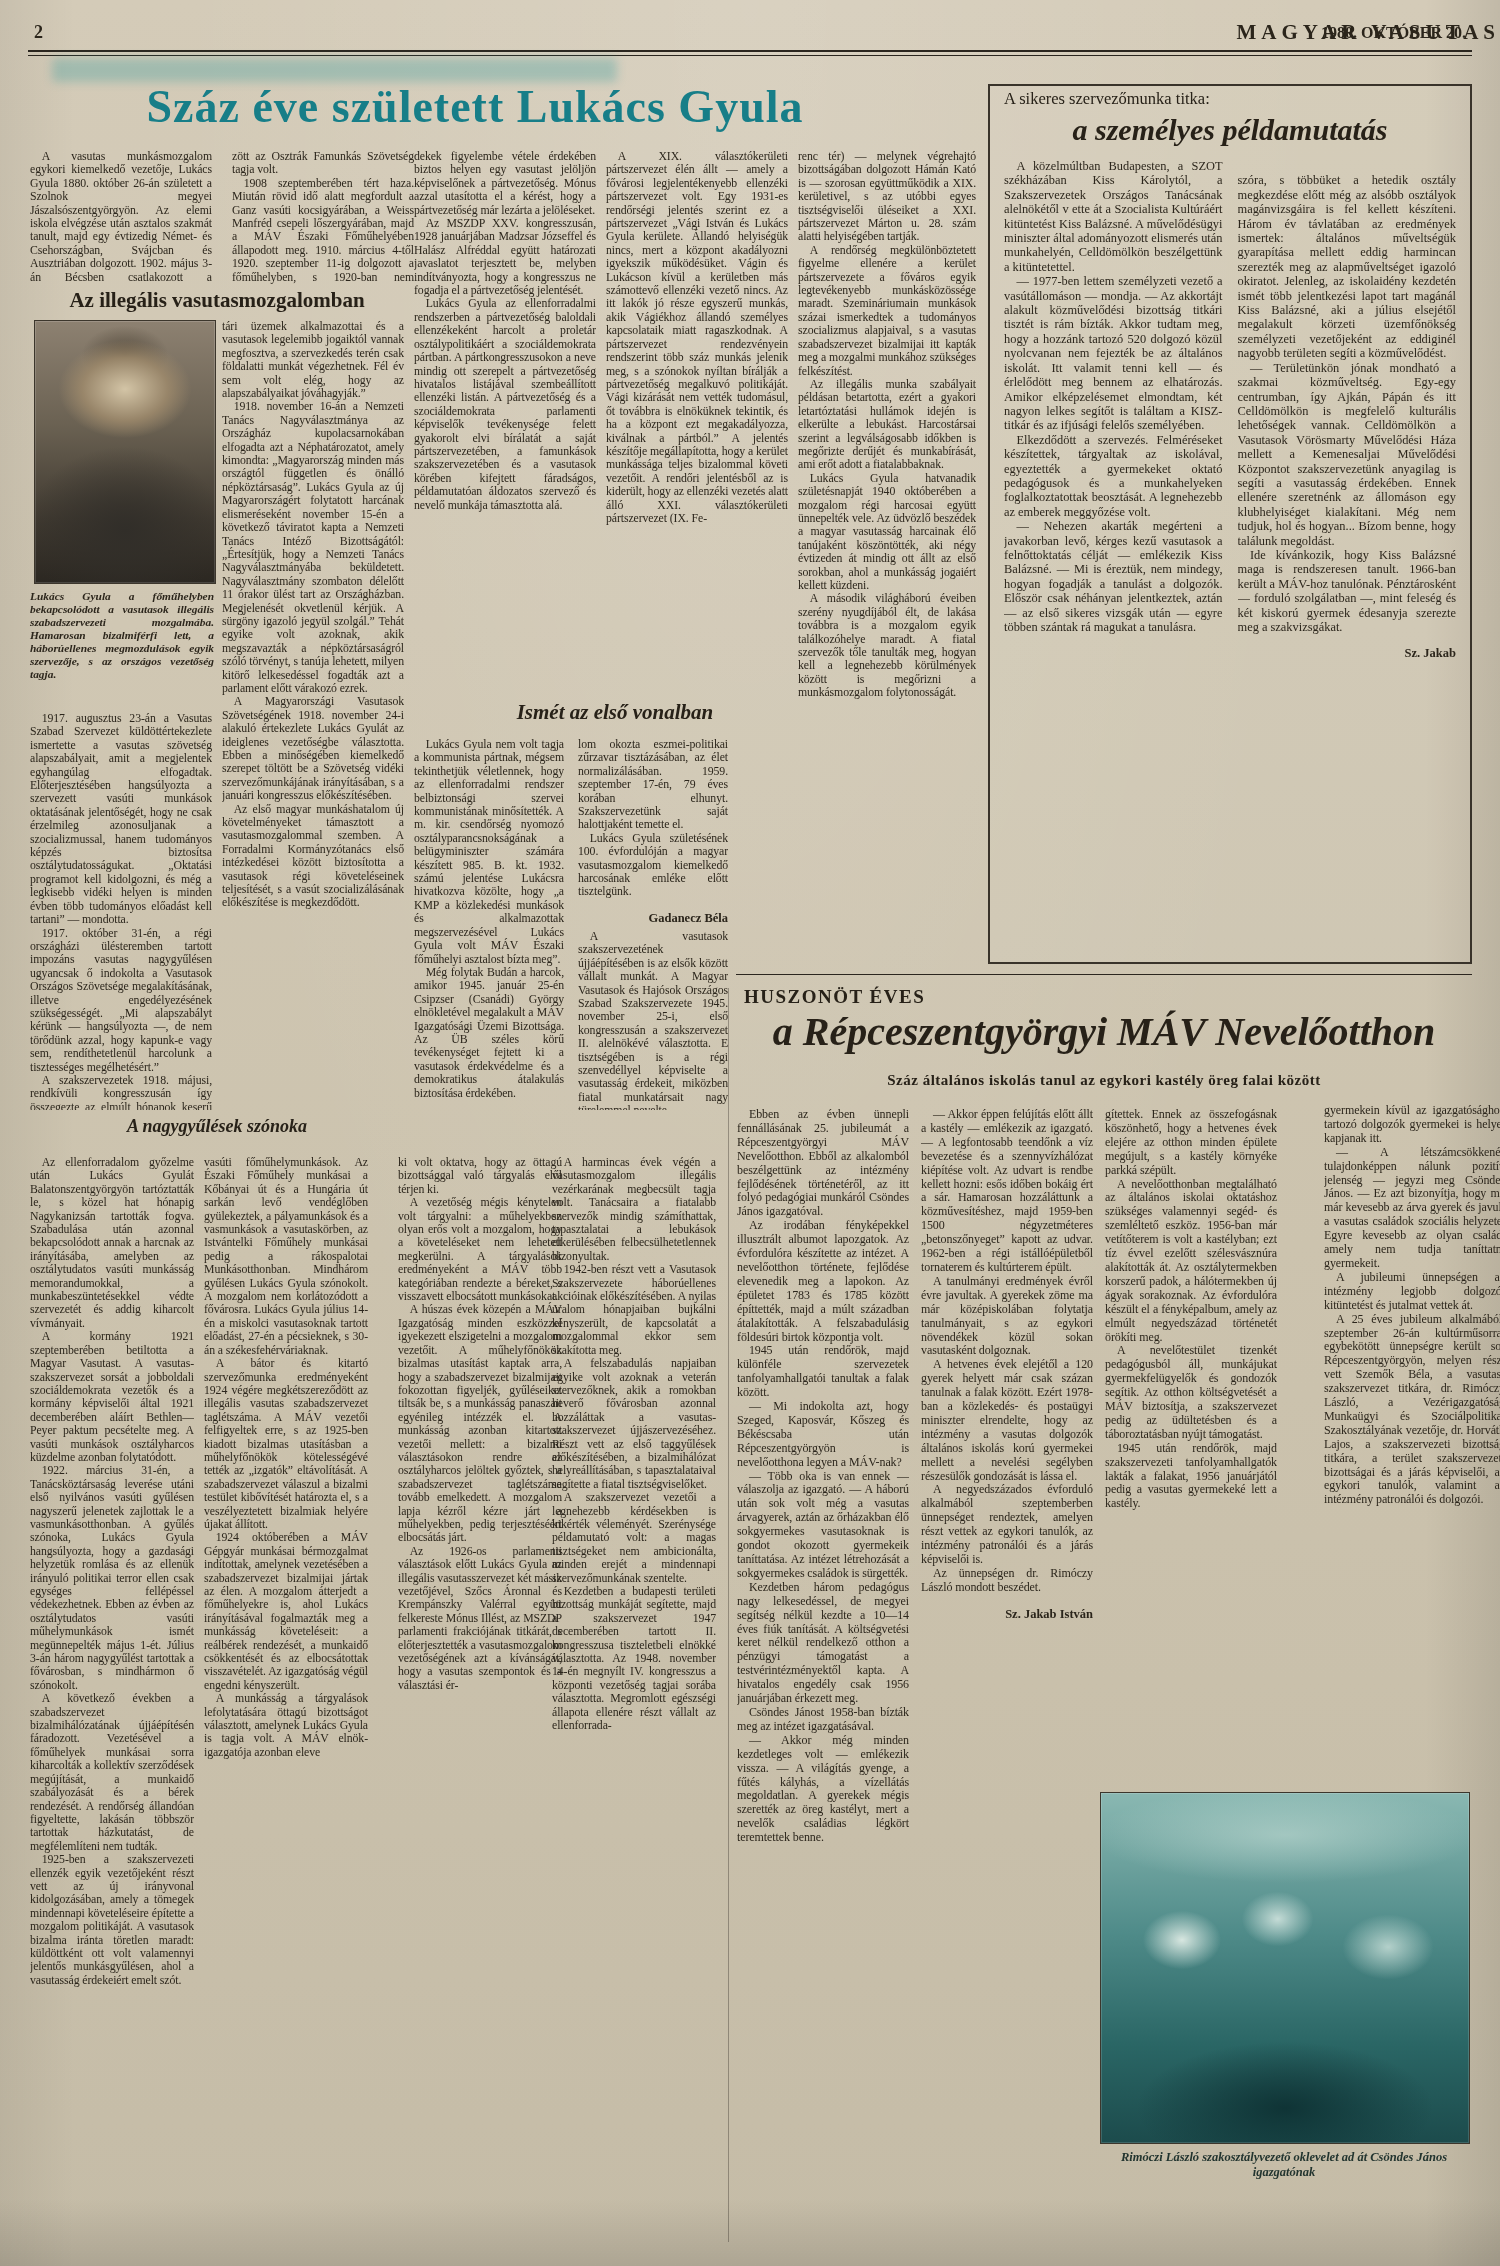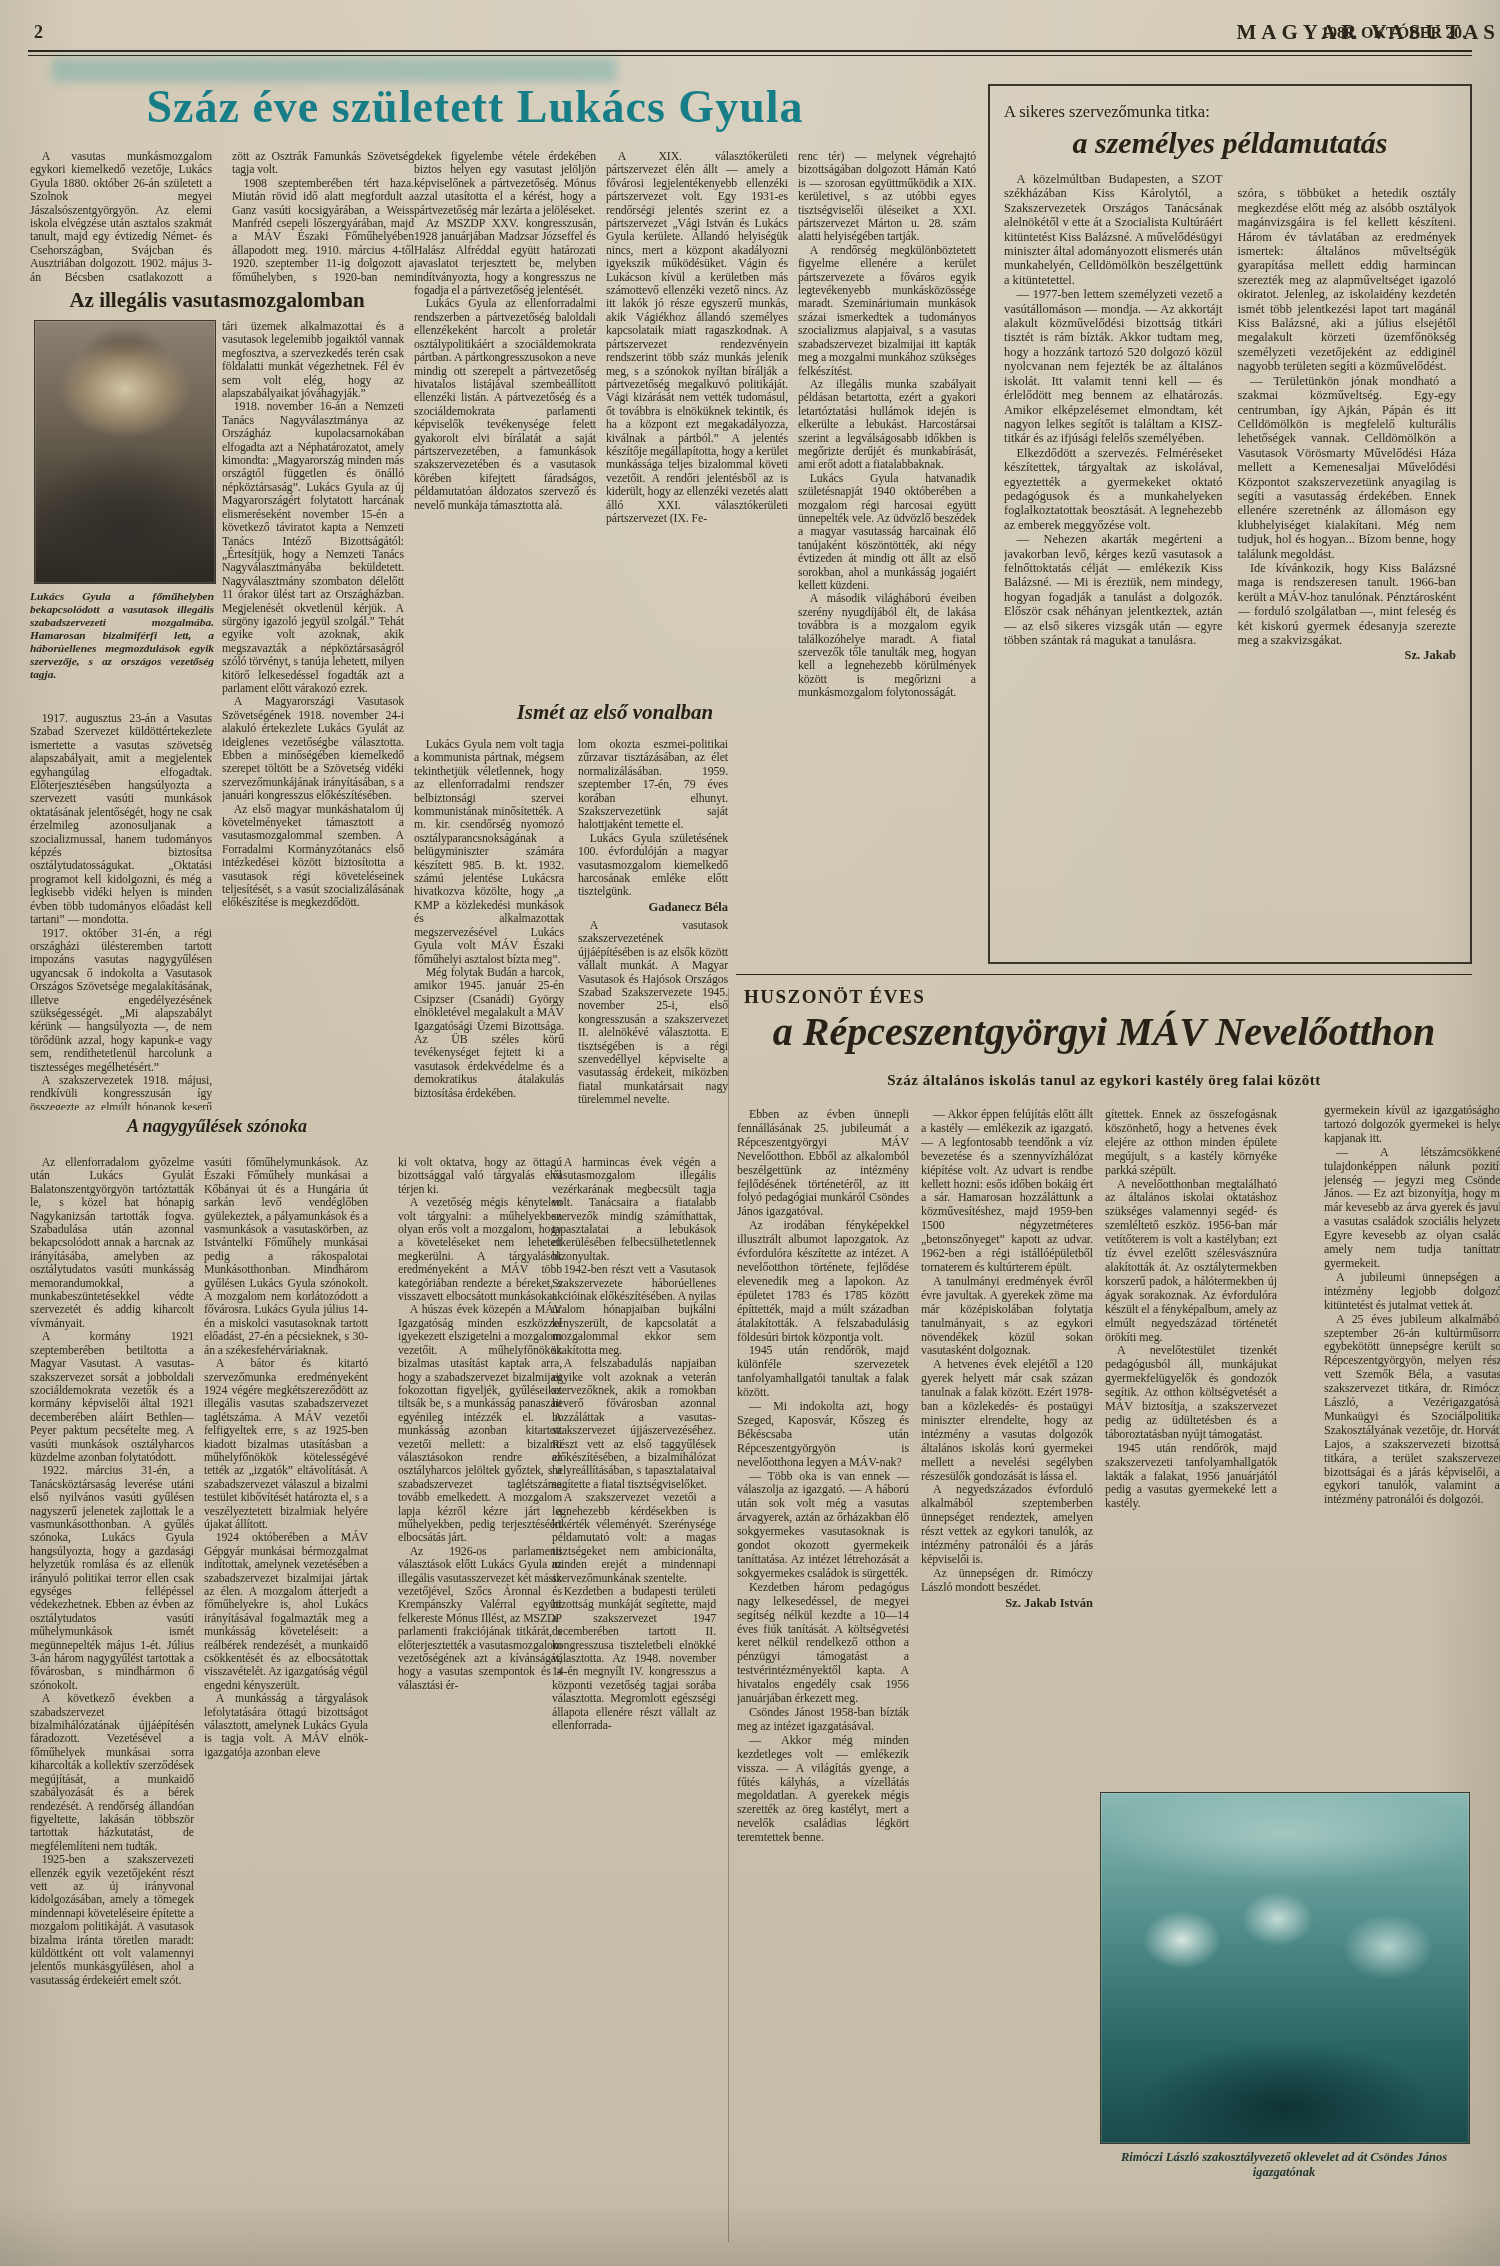--- a/index.html
+++ b/index.html
@@ -38,22 +38,22 @@
     background:
       radial-gradient(60px 45px at 22% 42%, rgba(231,241,234,.9), rgba(0,0,0,0) 65%),
       radial-gradient(55px 42px at 48% 36%, rgba(216,233,227,.85), rgba(0,0,0,0) 65%),
       radial-gradient(70px 50px at 78% 44%, rgba(206,227,220,.8), rgba(0,0,0,0) 65%),
       radial-gradient(190px 85px at 50% 90%, rgba(13,48,50,.9), rgba(0,0,0,0) 78%),
       radial-gradient(240px 60px at 50% 12%, rgba(198,222,214,.55), rgba(0,0,0,0) 80%),
       linear-gradient(180deg,#8ab8b2 0%,#4f8b89 40%,#2a6665 72%,#1c4b4c 100%);
   }
   .caption{font-size:11.4px;line-height:13px;font-style:italic;font-weight:bold;text-align:justify;white-space:pre-line;color:#2c261c;}
   .caption-center{font-size:12.5px;line-height:15px;font-style:italic;font-weight:bold;text-align:center;white-space:pre-line;color:#22342f;}
-  .byline{font-weight:bold;text-align:right;font-size:12.5px;margin-top:1px;}
-  .boxed{border:2px solid #39332a;padding:16px 14px;box-sizing:border-box;background:rgba(255,255,255,.04);}
+  .byline{font-weight:bold;text-align:right;font-size:12.5px;margin-top:12px;}
+  .boxed{border:2px solid #39332a;padding:3px 14px;box-sizing:border-box;background:rgba(255,255,255,.04);}
   .box-kicker{font-size:16.5px;color:#272118;}
   .box-title{font-size:30px;font-weight:bold;font-style:italic;text-align:center;margin:4px 0 12px 0;color:#272118;}
   .box-cols{display:flex;gap:15px;overflow:hidden;}
   .box-col{width:220px;font-size:12.4px;line-height:14.4px;text-align:justify;white-space:pre-line;overflow:hidden;color:#2c261c;}
   .vrule{width:1px;background:rgba(40,35,28,.35);}
   .hrule{border-top:1.5px solid #2b261f;height:0;}
   .nev-kicker{font-size:19px;font-weight:bold;letter-spacing:1.5px;color:#272118;}
   .nev-title{font-size:40px;font-weight:bold;font-style:italic;text-align:center;color:#272118;}
   .nev-subtitle{font-size:15px;font-weight:bold;text-align:center;letter-spacing:.5px;color:#272118;}
   .nbt{font-size:12px;line-height:13.9px;}

